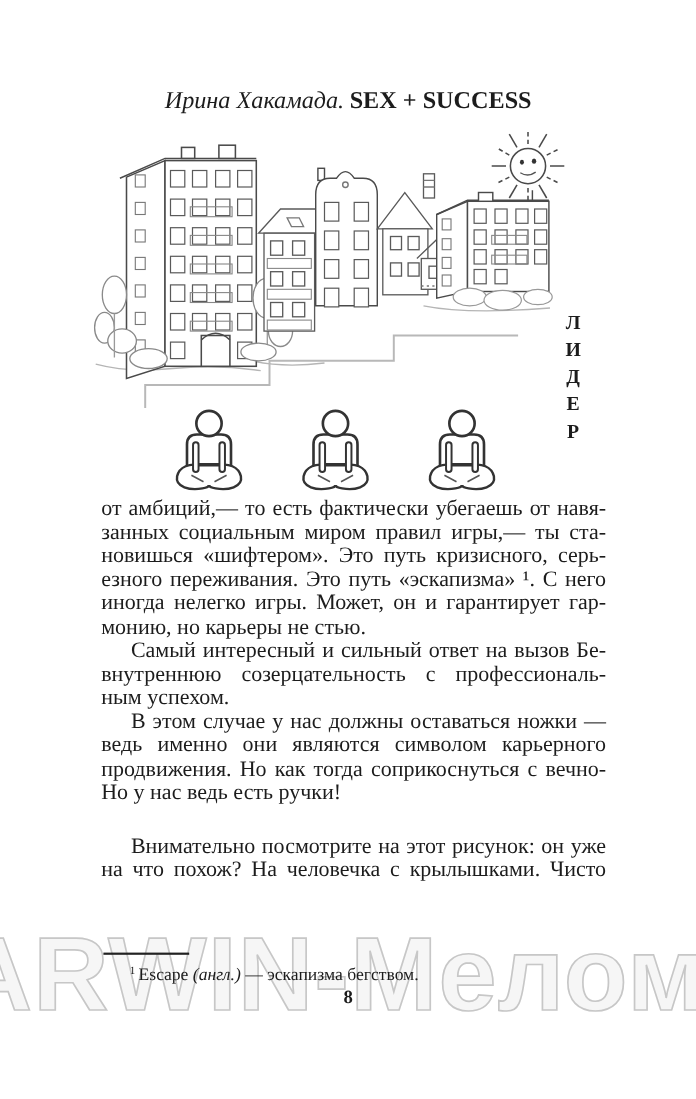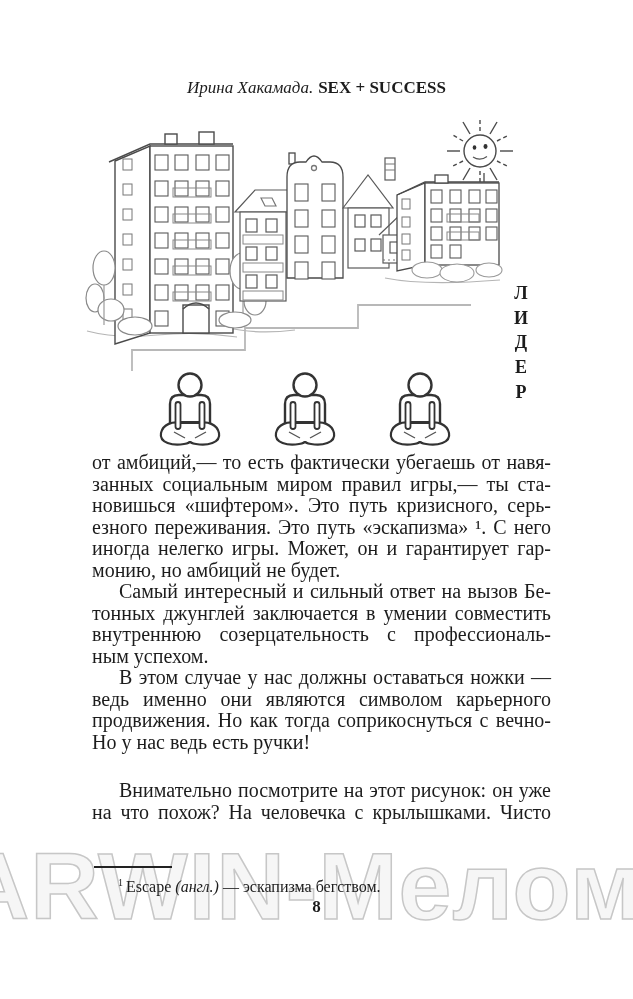--- a/index.html
+++ b/index.html
@@ -2,21 +2,21 @@
 <html><head>
 <meta charset="utf-8">
 <style>
   html,body{margin:0;padding:0;background:#ffffff;}
   .page{
     position:relative;width:633px;height:999px;background:#ffffff;
     overflow:hidden;font-family:"Liberation Serif","DejaVu Serif",serif;color:#1c1c1c;
   }
   .header{
     position:absolute;top:78px;left:0;width:633px;text-align:center;
-    font-size:17px;white-space:nowrap;
+    font-size:22px;white-space:nowrap;
   }
   .header .author{font-style:italic;}
   .header .title{font-weight:bold;margin-left:5px;}
   .illo{position:absolute;left:85px;top:113px;}
   .lider{
     position:absolute;left:504px;top:281px;width:34px;text-align:center;
     font-weight:bold;font-size:18px;line-height:24.7px;white-space:pre-line;
     letter-spacing:0;
   }
   .bodytext{
@@ -265,25 +265,24 @@
 Е
 Р</div>
 
   <div class="bodytext">
       <div class="para">
         <div class="tline">от амбиций,— то есть фактически убегаешь от навя-</div>
         <div class="tline">занных социальным миром правил игры,— ты ста-</div>
         <div class="tline">новишься «шифтером». Это путь кризисного, серь-</div>
         <div class="tline">езного переживания. Это путь «эскапизма» ¹. С него</div>
         <div class="tline">иногда нелегко игры. Может, он и гарантирует гар-</div>
-        <div class="tline lastline">монию, но амбиций не будет.</div>
+        <div class="tline lastline">монию, но карьеры не стью.</div>
       </div>
       <div class="para">
         <div class="tline indent">Самый интересный и сильный ответ на вызов Бе-</div>
-        <div class="tline">тонных джунглей заключается в умении совместить</div>
         <div class="tline">внутреннюю созерцательность с профессиональ-</div>
         <div class="tline lastline">ным успехом.</div>
       </div>
       <div class="para">
         <div class="tline indent">В этом случае у нас должны оставаться ножки —</div>
         <div class="tline">ведь именно они являются символом карьерного</div>
         <div class="tline">продвижения. Но как тогда соприкоснуться с вечно-</div>
         <div class="tline lastline">Но у нас ведь есть ручки!</div>
       </div>
       <div class="para gap">

